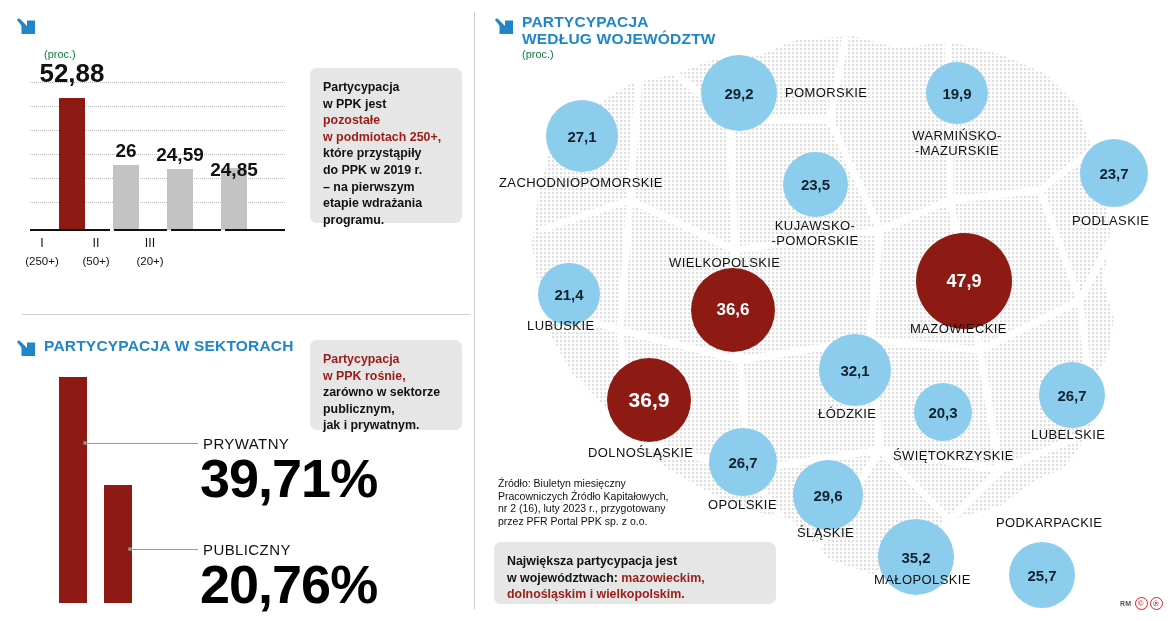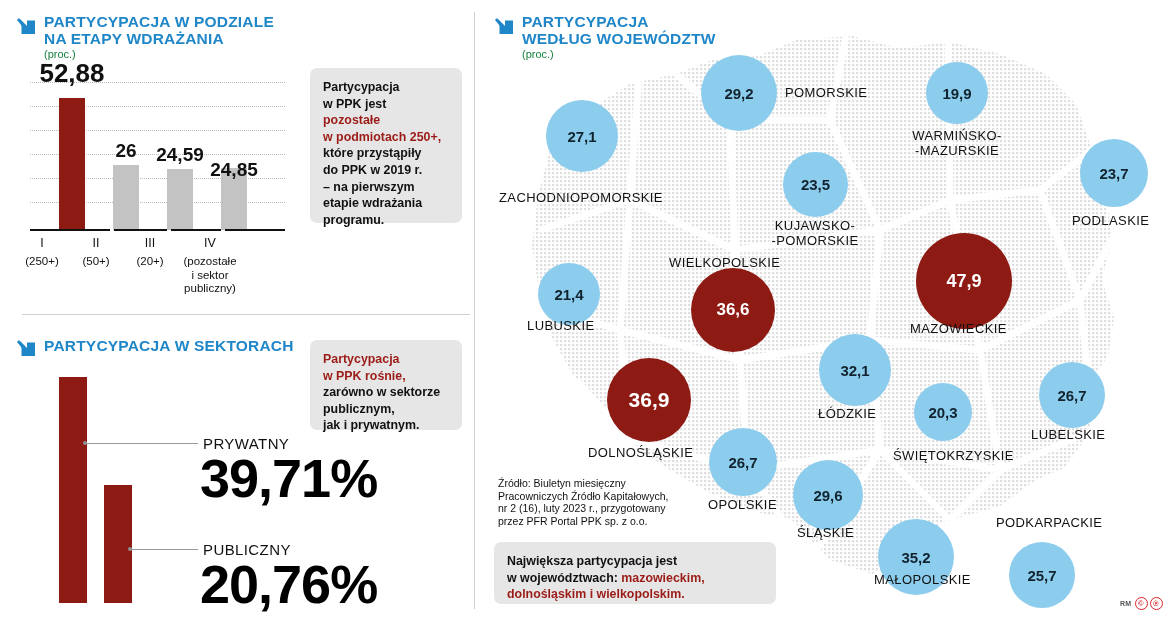--- a/index.html
+++ b/index.html
@@ -78,24 +78,20 @@
 <body>
 
 <div class="root">
 
   <div class="arrow-icon" style="left:16px;top:15px;">
     <svg viewBox="0 0 22 22">
         <path d="M3 3 L11 11 L11 5.5 L19 5.5 L19 19 L5.5 19 L5.5 11 L3 3 Z" fill="#1f86c8"></path>
         <path d="M2.5 3.2 L10.5 11.2 L8 13.5 L1 5 Z" fill="#1f86c8"></path>
       </svg>
   </div>
-  <div class="sec-title" style="left:44px;top:14px;width:240px;">
-    <div>PARTYCYPACJA W PODZIALE</div>
-    <div>NA ETAPY WDRAŻANIA</div>
-  </div>
   <div class="sec-sub" style="left:44px;top:48px;">(proc.)</div>
 
   <div id="stage-chart">
 
     <div class="grid-line" style="top:12px;"></div>
     <div class="grid-line" style="top:36px;"></div>
     <div class="grid-line" style="top:60px;"></div>
     <div class="grid-line" style="top:84px;"></div>
     <div class="grid-line" style="top:108px;"></div>
     <div class="grid-line" style="top:132px;"></div>
@@ -120,26 +116,20 @@
     <div class="tick-roman">I</div>
     <div class="tick-sub">(250+)</div>
   </div>
   <div class="tick-grp" style="left:66px;top:236px;width:60px;">
     <div class="tick-roman">II</div>
     <div class="tick-sub">(50+)</div>
   </div>
   <div class="tick-grp" style="left:120px;top:236px;width:60px;">
     <div class="tick-roman">III</div>
     <div class="tick-sub">(20+)</div>
-  </div>
-  <div class="tick-grp" style="left:172px;top:236px;width:76px;">
-    <div class="tick-roman">IV</div>
-    <div class="tick-sub" style="white-space:pre-line;">(pozostałe
-i sektor
-publiczny)</div>
   </div>
 
   <div class="note" style="left:310px;top:68px;width:152px;height:155px;">
     <div>Partycypacja</div>
     <div>w PPK jest</div>
     <div class="hi">pozostałe</div>
     <div class="hi">w podmiotach 250+,</div>
     <div>które przystąpiły</div>
     <div>do PPK w 2019 r.</div>
     <div>– na pierwszym</div>
@@ -234,21 +224,21 @@
           <path d="M2.5 3.2 L10.5 11.2 L8 13.5 L1 5 Z" fill="#1f86c8"></path>
         </svg>
     </div>
     <div class="sec-title" style="left:42px;top:14px;width:300px;">
       <div>PARTYCYPACJA</div>
       <div>WEDŁUG WOJEWÓDZTW</div>
     </div>
     <div class="sec-sub" style="left:42px;top:48px;">(proc.)</div>
 
     <div class="bubble blue" style="left:66px;top:100px;width:72px;height:72px;">27,1</div>
-    <div class="mlabel" style="left:19px;top:190px;">ZACHODNIOPOMORSKIE</div>
+    <div class="mlabel" style="left:19px;top:175px;">ZACHODNIOPOMORSKIE</div>
 
     <div class="bubble blue" style="left:221px;top:55px;width:76px;height:76px;">29,2</div>
     <div class="mlabel" style="left:305px;top:85px;">POMORSKIE</div>
 
     <div class="bubble blue" style="left:446px;top:62px;width:62px;height:62px;">19,9</div>
     <div class="mlabel" style="left:428px;top:128px;text-align:center;width:98px;">WARMIŃSKO-
 -MAZURSKIE</div>
 
     <div class="bubble blue" style="left:600px;top:139px;width:68px;height:68px;">23,7</div>
     <div class="mlabel" style="left:592px;top:213px;">PODLASKIE</div>

